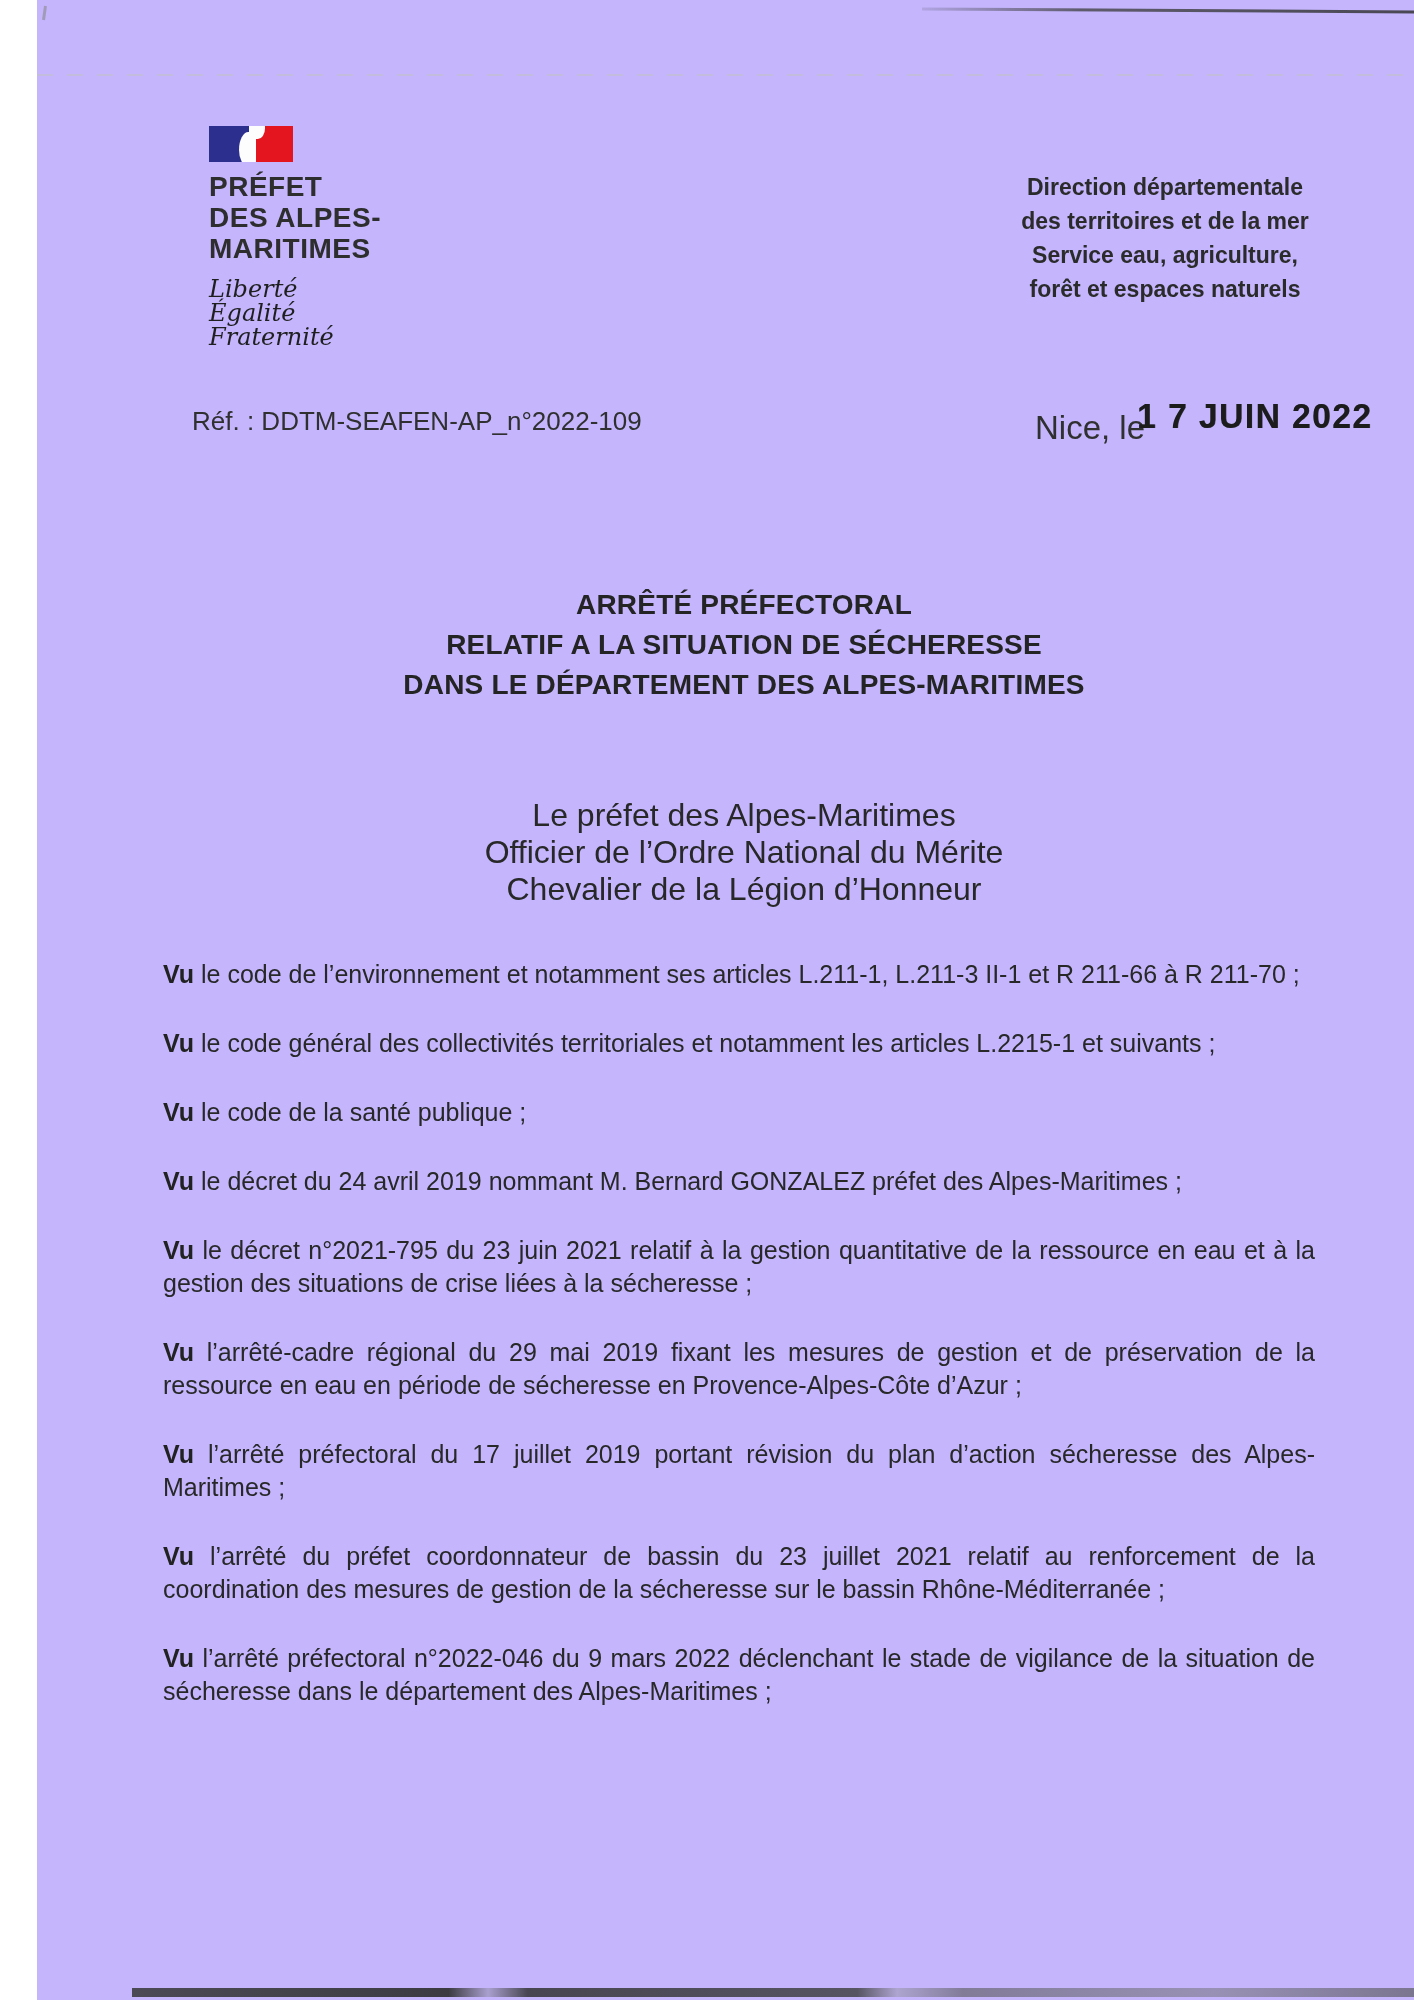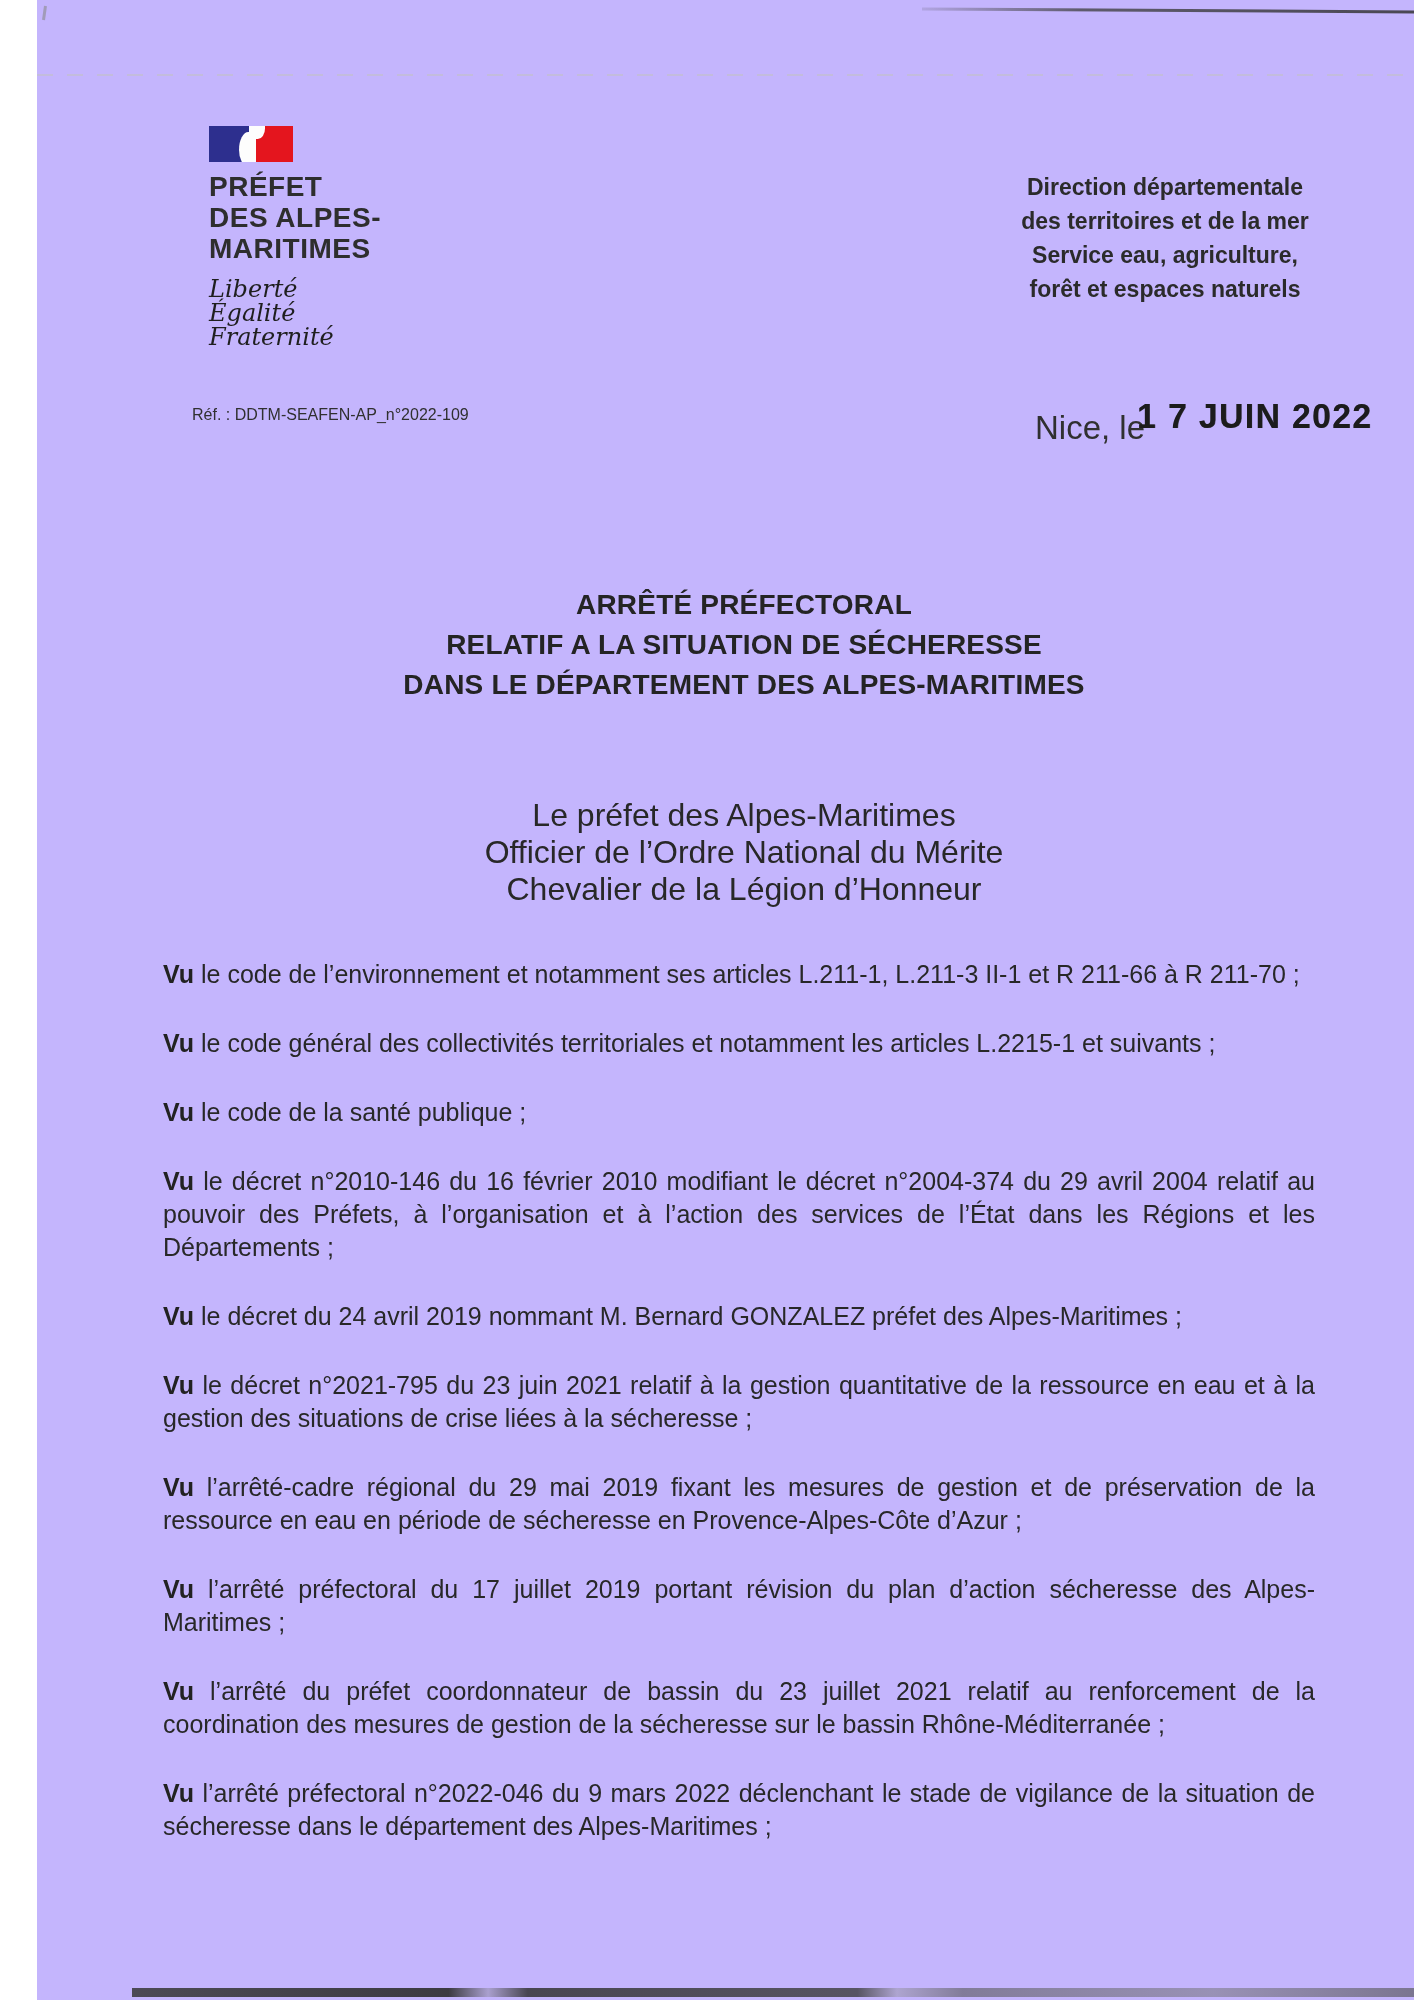--- a/index.html
+++ b/index.html
@@ -42,21 +42,21 @@
     background:#fdfdfd;border-radius:0 0 80% 0;
   }
   .prefet-title{font-weight:bold;font-size:28px;line-height:31px;letter-spacing:.5px;color:#2e2e2e;}
   .motto{margin-top:13px;font-family:"DejaVu Serif",serif;font-style:italic;font-size:24px;line-height:24px;color:#1f1f1f;}
   
   .header-right{
     position:absolute;left:940px;top:170px;width:376px;text-align:center;
     font-weight:bold;font-size:23px;line-height:34px;color:#2b2b2b;white-space:nowrap;
   }
   
-  .ref-line{position:absolute;left:155px;top:406px;font-size:16px;color:#303030;}
+  .ref-line{position:absolute;left:155px;top:406px;font-size:26px;color:#303030;}
   .date-place{position:absolute;left:998px;top:409px;font-size:33px;color:#303030;}
   .date-stamp{
     position:absolute;left:1100px;top:396px;font-size:35px;font-weight:bold;
     letter-spacing:1.5px;color:#1c1c1c;transform:scaleX(.96);transform-origin:left top;
     text-shadow:.5px 0 0 rgba(20,20,20,.7);white-space:nowrap;
   }
   
   .doc-title{
     position:absolute;left:0;top:585px;width:1414px;text-align:center;
     font-weight:bold;font-size:28px;line-height:40px;color:#242424;letter-spacing:.2px;
@@ -121,21 +121,20 @@
   <div class="issuer">
     <div>Le préfet des Alpes-Maritimes</div>
     <div>Officier de l’Ordre National du Mérite</div>
     <div>Chevalier de la Légion d’Honneur</div>
   </div>
 
   <div class="recitals">
     <p class="recital"><b>Vu</b> <span>le code de l’environnement et notamment ses articles L.211-1, L.211-3 II-1 et R 211-66 à R 211-70 ;</span></p>
     <p class="recital"><b>Vu</b> <span>le code général des collectivités territoriales et notamment les articles L.2215-1 et suivants ;</span></p>
     <p class="recital"><b>Vu</b> <span>le code de la santé publique ;</span></p>
-    <p class="recital"><b>Vu</b> <span>le décret n°2010-146 du 16 février 2010 modifiant le décret n°2004-374 du 29 avril 2004 relatif au pouvoir des Préfets, à l’organisation et à l’action des services de l’État dans les Régions et les Départements ;</span></p>
     <p class="recital"><b>Vu</b> <span>le décret du 24 avril 2019 nommant M. Bernard GONZALEZ préfet des Alpes-Maritimes ;</span></p>
     <p class="recital"><b>Vu</b> <span>le décret n°2021-795 du 23 juin 2021 relatif à la gestion quantitative de la ressource en eau et à la gestion des situations de crise liées à la sécheresse ;</span></p>
     <p class="recital"><b>Vu</b> <span>l’arrêté-cadre régional du 29 mai 2019 fixant les mesures de gestion et de préservation de la ressource en eau en période de sécheresse en Provence-Alpes-Côte d’Azur ;</span></p>
     <p class="recital"><b>Vu</b> <span>l’arrêté préfectoral du 17 juillet 2019 portant révision du plan d’action sécheresse des Alpes-Maritimes ;</span></p>
     <p class="recital"><b>Vu</b> <span>l’arrêté du préfet coordonnateur de bassin du 23 juillet 2021 relatif au renforcement de la coordination des mesures de gestion de la sécheresse sur le bassin Rhône-Méditerranée ;</span></p>
     <p class="recital"><b>Vu</b> <span>l’arrêté préfectoral n°2022-046 du 9 mars 2022 déclenchant le stade de vigilance de la situation de sécheresse dans le département des Alpes-Maritimes ;</span></p>
   </div>
 
 </div>
 

